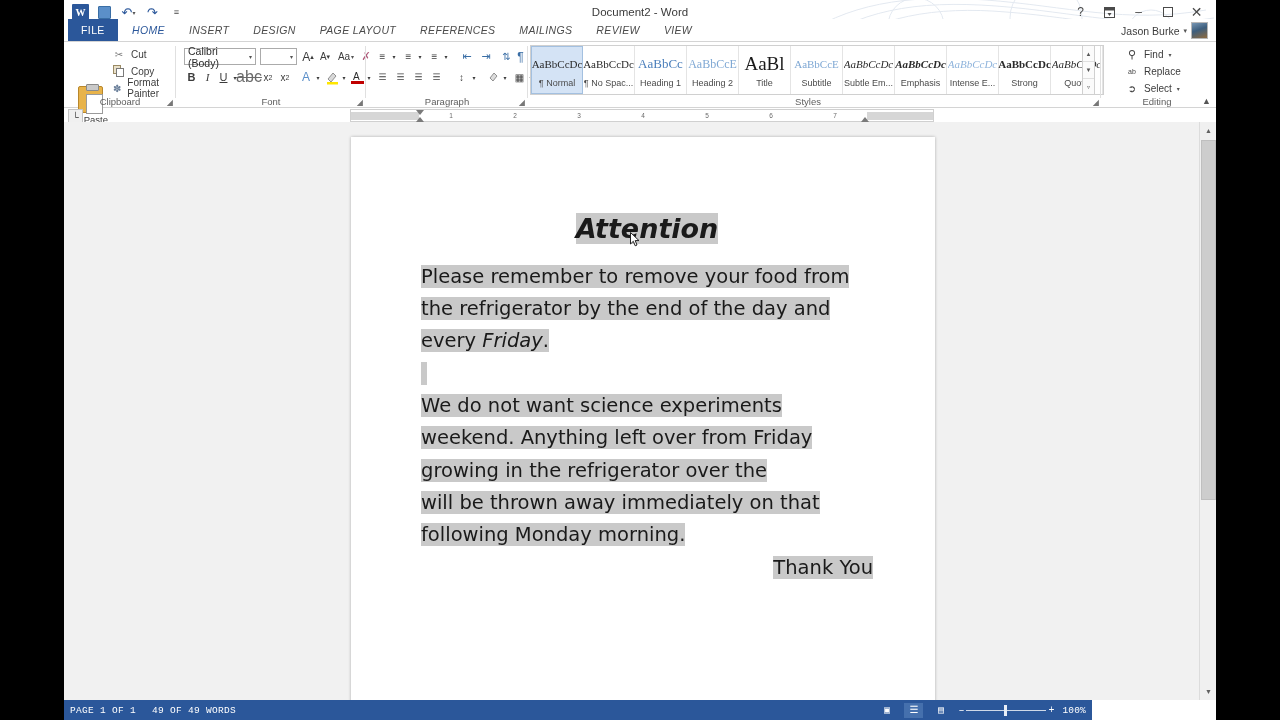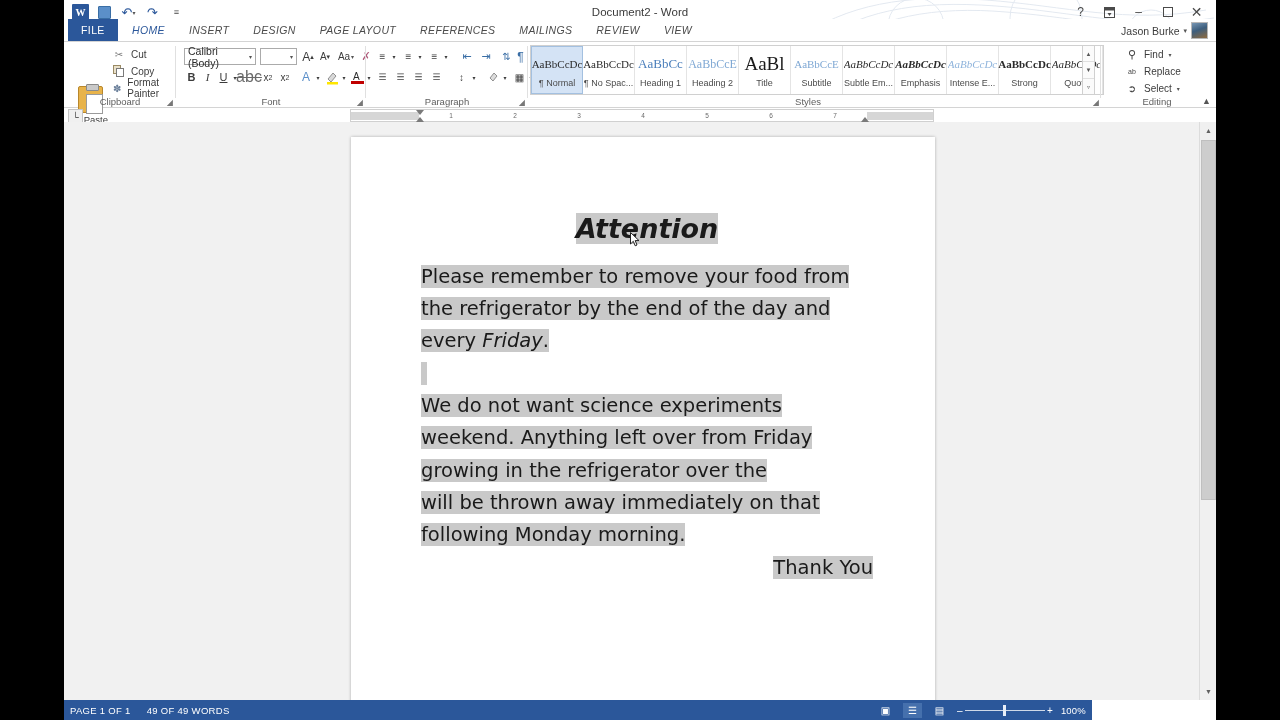--- a/index.html
+++ b/index.html
@@ -263,21 +263,21 @@
     font-size: 7px; color: #606060;
   }
   .vs-thumb {
     position: absolute; left: 1px; top: 18px; width: 15px; height: 360px;
     background: #cdcdcd; border: 1px solid #bfbfbf;
   }
 
   
   .statusbar {
     position: absolute; left: 0; bottom: 0; width: 1028px; height: 20px;
-    background: #2B579A; color: #fff; font-size: 9.5px;
+    background: #2B579A; color: #fff; font-size: 9.5px; font-family: Liberation Mono, monospace;
   }
   .sb-left { position: absolute; left: 6px; top: 0; height: 20px;
     display: flex; align-items: center; gap: 16px; letter-spacing: .3px; }
   .sb-right { position: absolute; right: 6px; top: 0; height: 20px;
     display: flex; align-items: center; gap: 8px; }
   .view-btn {
     width: 19px; height: 15px; display: flex; align-items: center;
     justify-content: center; font-size: 10px; color: #fff;
   }
   .view-btn.active { background: #4570ad; }

